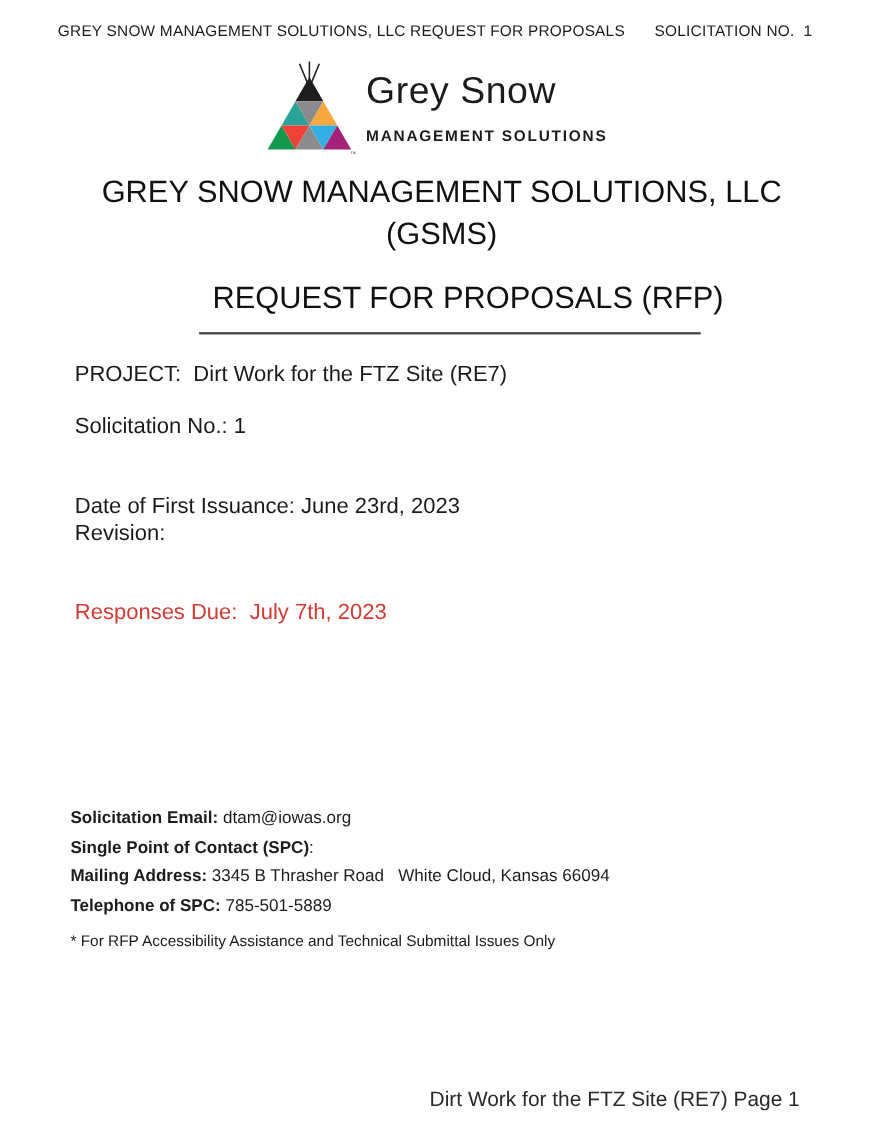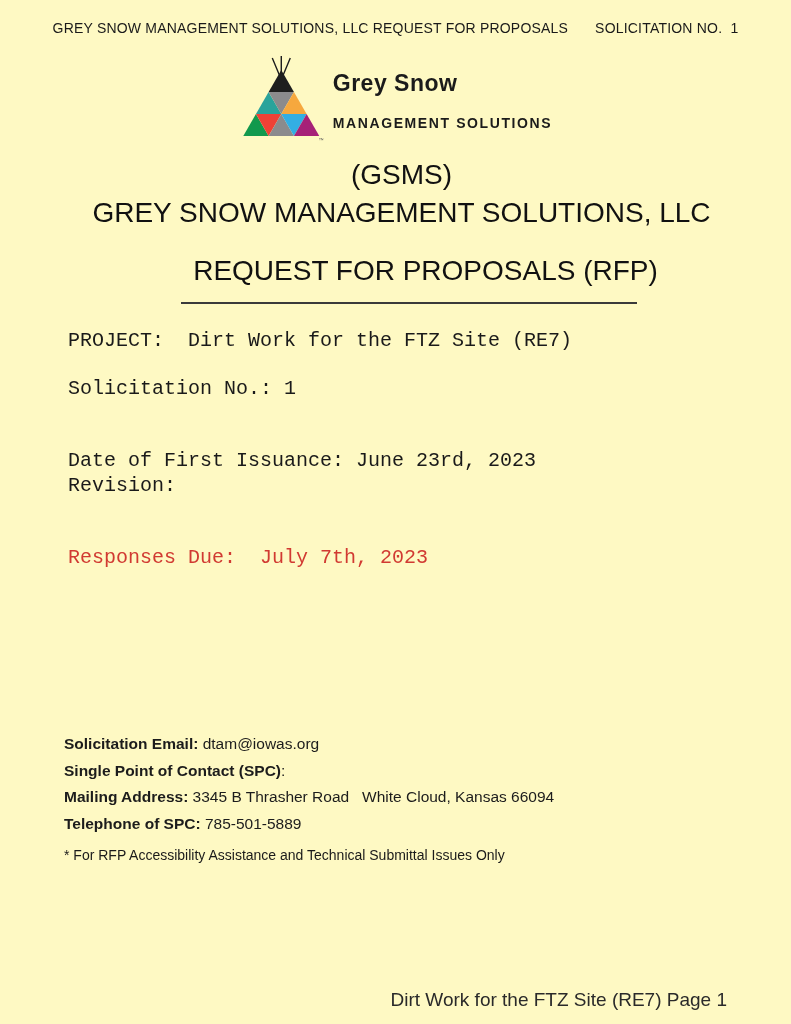--- a/index.html
+++ b/index.html
@@ -1,20 +1,20 @@
 <!DOCTYPE html>
 <html><head>
 <meta charset="utf-8">
 <style>
   html,body { margin:0; padding:0; background:#e8e8e8; }
   .page {
     position: relative;
     width: 791px; height: 1024px;
     margin: 0 auto;
-    background: #fef9c3;
+    background: #ffffff;
     font-family: "Liberation Sans", "DejaVu Sans", sans-serif;
     color: #1c1c1c;
     overflow: hidden;
   }
   .pre { white-space: pre-wrap; }
 
   
   .doc-header {
     position: absolute; top: 20px; left: 0; right: 0;
     display: flex; justify-content: center; gap: 27px;
@@ -22,21 +22,21 @@
   }
 
   
   .logo {
     position: absolute; top: 54px; left: 50%;
     transform: translateX(-50%);
     display: flex; align-items: center; gap: 10px;
   }
   .logo svg { display: block; }
   .logo-name {
-    font-size: 23px; font-weight: 700; color: #1b1b1b;
+    font-size: 34px; font-weight: 400; color: #1b1b1b;
     letter-spacing: 0.5px; line-height: 30px;
   }
   .logo-sub {
     font-size: 14px; font-weight: 600; color: #1b1b1b;
     letter-spacing: 1.6px; margin-top: 17px;
   }
 
   
   .main-title {
     position: absolute; top: 156px; left: 12px; right: 0;
@@ -48,21 +48,21 @@
     text-align: center;
     font-size: 28px; font-weight: 400; color: #111;
   }
   .divider-line {
     position: absolute; top: 286px; left: 181px;
     width: 456px; height: 16px;
     border-bottom: 2px solid #3a3a3a;
   }
 
   
-  .field { position: absolute; left: 68px; font-size: 20px; color: #1a1a1a; font-family: Liberation Mono, monospace; }
+  .field { position: absolute; left: 68px; font-size: 20px; color: #1a1a1a; }
   .field-project   { top: 329px; }
   .field-solic     { top: 377px; }
   .field-issuance  { top: 449px; }
   .field-revision  { top: 474px; text-align: center; }
   .field-responses { top: 546px; color: #d13a32; }
 
   
   .contact { position: absolute; top: 736px; left: 64px; font-size: 15.5px; }
   .contact-line { margin-bottom: 11px; line-height: 15.5px; }
   .contact-line .label { font-weight: 700; }
@@ -98,22 +98,22 @@
       <polygon points="67.33,60 54.67,82 80,82" fill="#a62178"></polygon>
       <text x="79" y="88" font-size="6" fill="#555">™</text>
     </svg>
     <div>
       <div class="logo-name">Grey Snow</div>
       <div class="logo-sub">MANAGEMENT SOLUTIONS</div>
     </div>
   </div>
 
   <div class="main-title">
+    <div>GREY SNOW MANAGEMENT SOLUTIONS, LLC</div>
     <div>(GSMS)</div>
-    <div>GREY SNOW MANAGEMENT SOLUTIONS, LLC</div>
   </div>
 
   <div class="rfp-title">REQUEST FOR PROPOSALS (RFP)</div>
   <div class="divider-line"></div>
 
   <div class="field field-project pre">PROJECT:  Dirt Work for the FTZ Site (RE7)</div>
   <div class="field field-solic pre">Solicitation No.: 1</div>
   <div class="field field-issuance pre">Date of First Issuance: June 23rd, 2023</div>
   <div class="field field-revision pre">Revision:</div>
   <div class="field field-responses pre">Responses Due:  July 7th, 2023</div>

